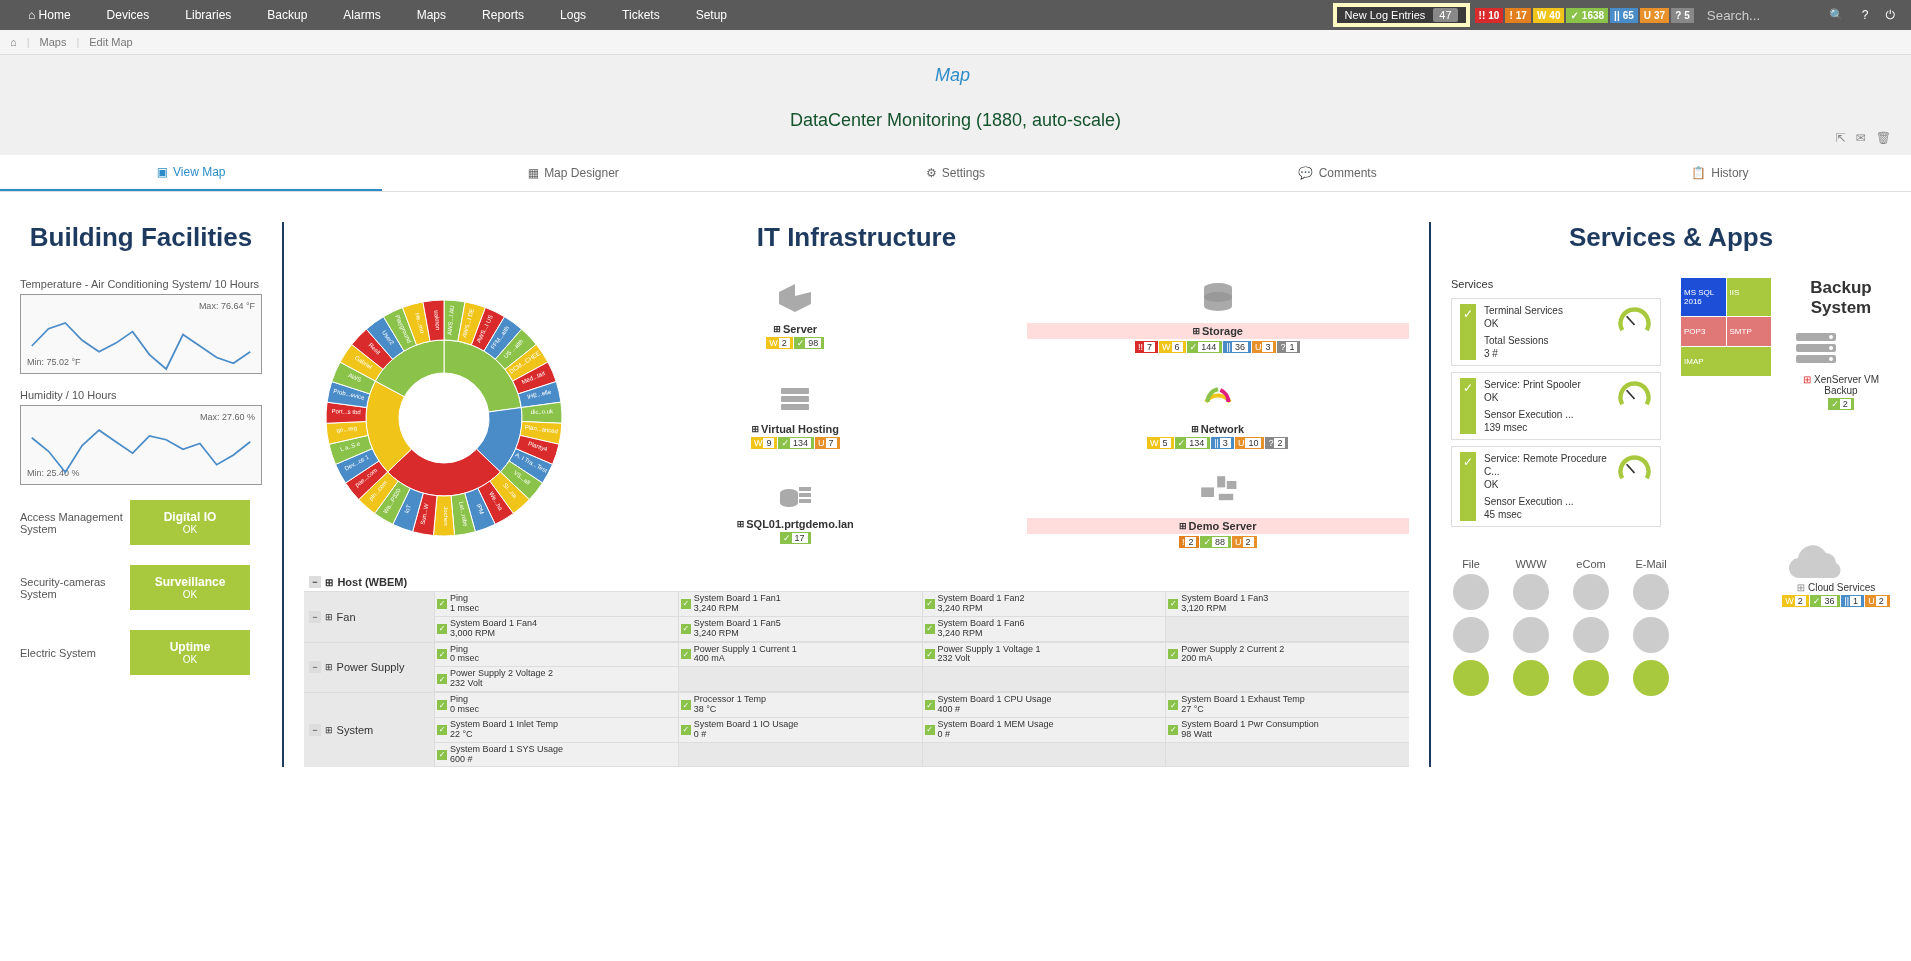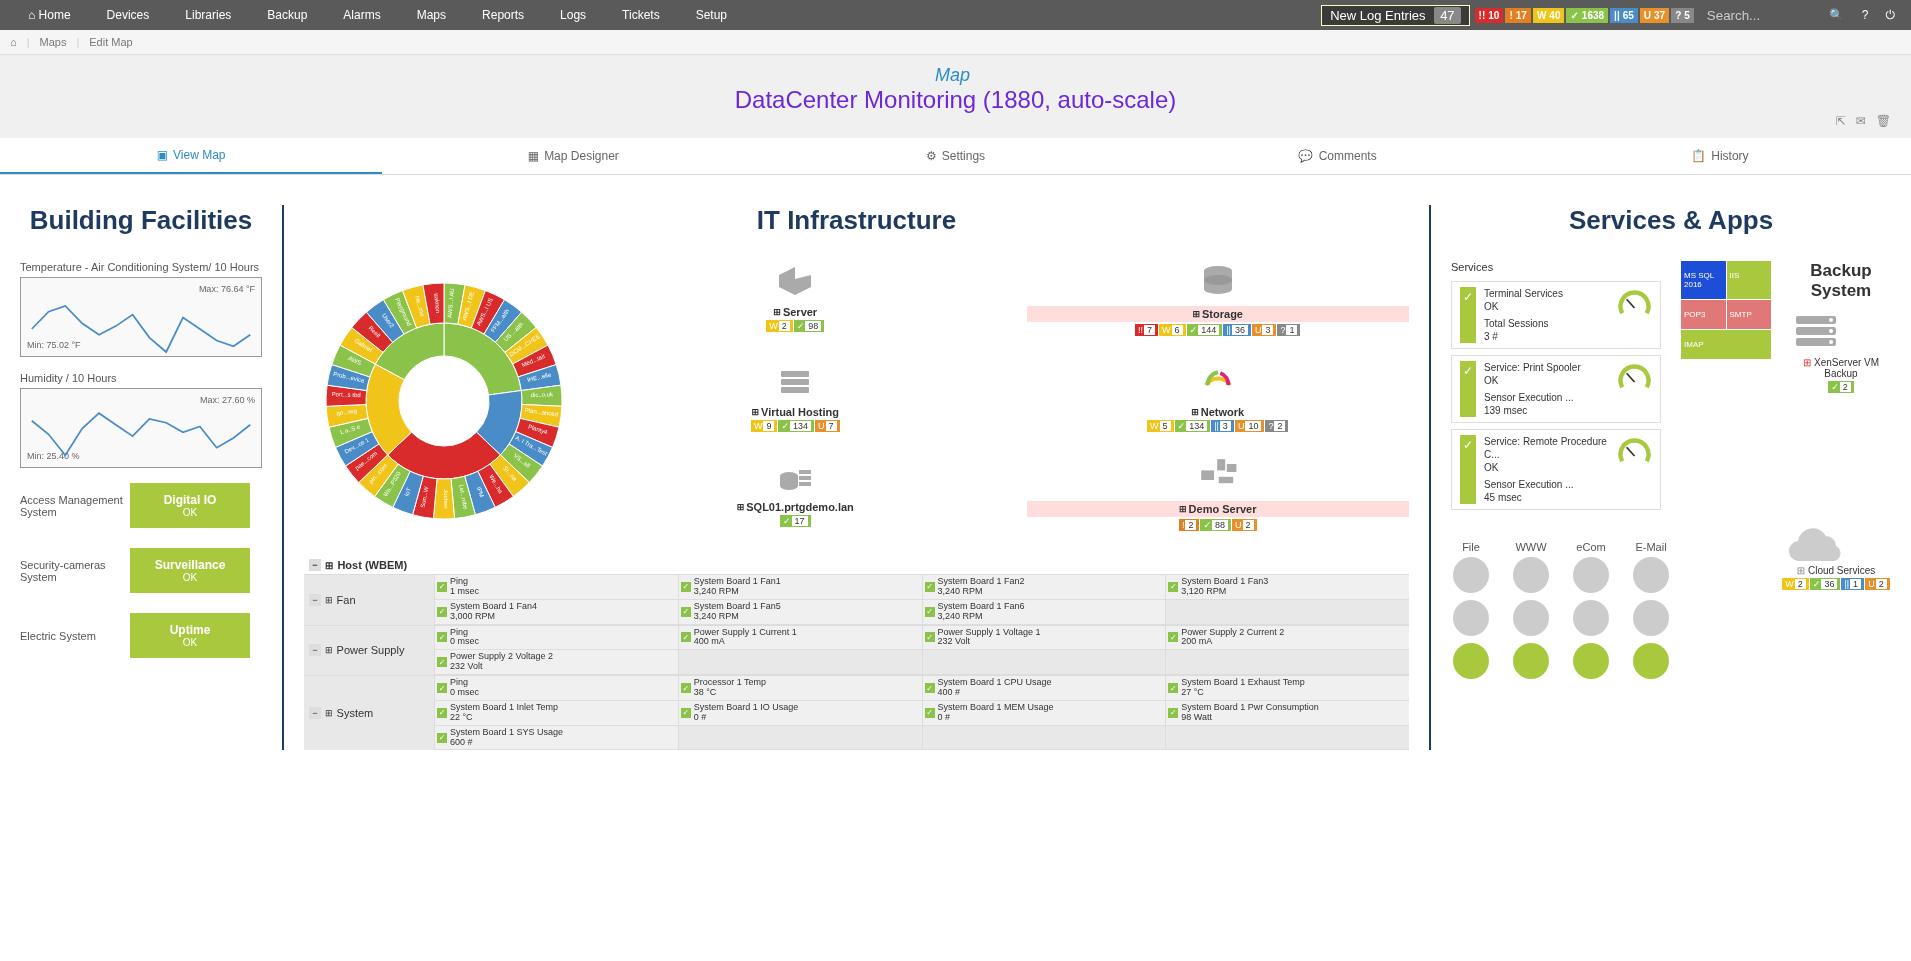--- a/index.html
+++ b/index.html
@@ -3,36 +3,36 @@
 <meta charset="utf-8">
 <style>
 * { margin: 0; padding: 0; box-sizing: border-box; font-family: Arial, Helvetica, sans-serif; }
 body { background: #fff; font-size: 12px; color: #333; }
 
 
 .topnav { background: #5a5a5a; display: flex; align-items: center; height: 30px; padding: 0 10px; }
 .topnav-left { display: flex; gap: 0; }
 .topnav-item { color: #fff; padding: 16px 18px; line-height: 30px; cursor: pointer; font-size: 12px; }
 .topnav-right { margin-left: auto; display: flex; align-items: center; gap: 5px; }
-.log-entries { background: #3a3a3a; color: #fff; padding: 2px 8px; font-size: 13px; border: 1px solid #fef9c3; }
+.log-entries { background: #3a3a3a; color: #fff; padding: 2px 8px; font-size: 11px; border: 4px solid #fef9c3; }
 .log-entries span.count { background: #888; padding: 1px 6px; margin-left: 5px; border-radius: 2px; }
 .status-badge { color: #fff; padding: 2px 4px; font-size: 10px; font-weight: bold; display: inline-flex; align-items: center; gap: 3px; }
 .status-badge .sym { display: inline-block; }
 .search-box { background: #5a5a5a; border: none; color: #fff; padding: 4px 8px; width: 120px; }
 .search-box::placeholder { color: #ccc; }
 .topicon { color: #fff; padding: 0 6px; cursor: pointer; }
 
 
 .breadcrumb { background: #f5f5f5; border-bottom: 1px solid #ddd; padding: 6px 10px; font-size: 11px; color: #777; display: flex; gap: 10px; align-items: center; }
 .breadcrumb span { cursor: pointer; }
 
 
 .titlebar { background: #f0f0f0; padding: 10px 20px; display: flex; align-items: center; flex-direction: column; }
 .titlebar .mapword { color: #2d8cc7; font-style: italic; font-size: 18px; margin-right: 6px; }
-.titlebar .mapname { color: #6d28d9; font-size: 24px; }
+.titlebar .mapname { color: #14532d; font-size: 18px; margin-top: 24px; }
 .titlebar .actions { margin-left: auto; display: flex; gap: 10px; color: #888; }
 .titlebar .actions span { cursor: pointer; }
 
 
 .tabs { display: flex; border-bottom: 1px solid #ddd; background: #fff; }
 .tab { flex: 1; text-align: center; padding: 10px 0; color: #666; cursor: pointer; font-size: 12px; display: flex; justify-content: center; align-items: center; gap: 5px; }
 .tab.active { color: #2d8cc7; border-bottom: 2px solid #2d8cc7; }
 
 
 .main { display: flex; padding: 30px 0 20px; gap: 0; }

